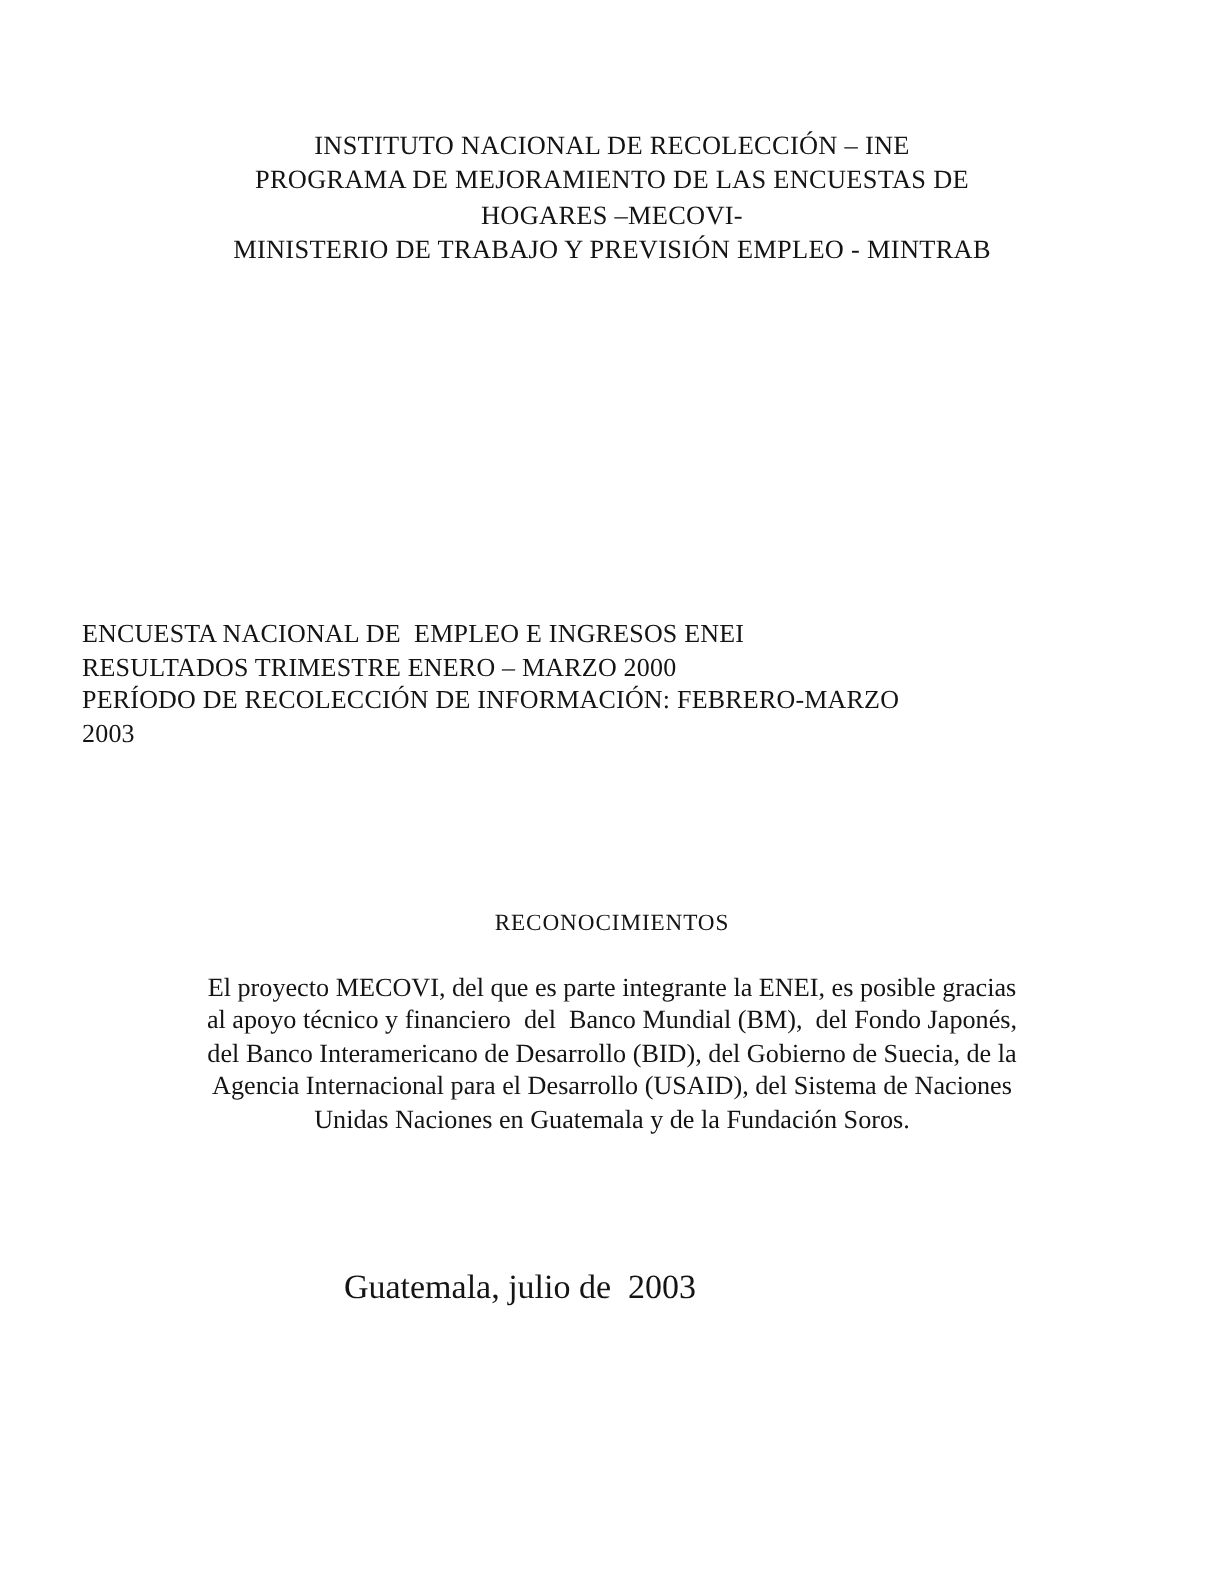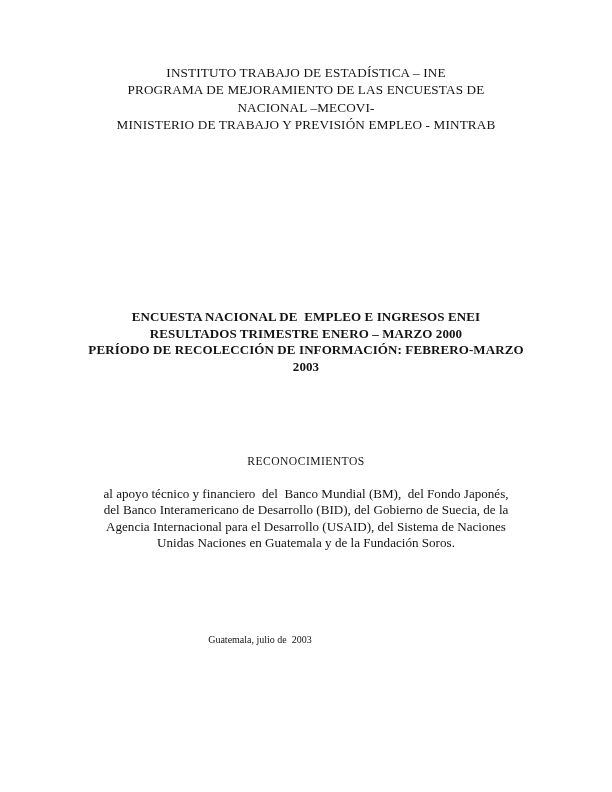--- a/index.html
+++ b/index.html
@@ -37,22 +37,21 @@
     white-space: pre;
   }
 
   
   .survey-title {
     position: absolute;
     top: 309px;
     left: 50%;
     transform: translateX(-50%);
     width: 530px;
-    text-align: center;
-    font-weight: bold;
+    text-align: left;
   }
   .survey-title .line {
     font-size: 13.0px;
     line-height: 16.6px;
     letter-spacing: 0.1px;
     white-space: pre;
   }
 
   
   .ack-heading {
@@ -78,46 +77,47 @@
     white-space: pre;
   }
 
   
   .imprint {
     position: absolute;
     top: 634px;
     left: 0;
     width: 520px;
     text-align: center;
-    font-size: 10px;
+    font-size: 17px;
     white-space: pre;
   }
 </style>
 </head>
 <body>
 
 <div class="page">
 
   <div class="masthead">
-    <div class="line">INSTITUTO TRABAJO DE ESTADÍSTICA – INE</div>
+    <div class="line">INSTITUTO NACIONAL DE RECOLECCIÓN – INE</div>
     <div class="line">PROGRAMA DE MEJORAMIENTO DE LAS ENCUESTAS DE</div>
-    <div class="line">NACIONAL –MECOVI-</div>
+    <div class="line">HOGARES –MECOVI-</div>
     <div class="line">MINISTERIO DE TRABAJO Y PREVISIÓN EMPLEO - MINTRAB</div>
   </div>
 
   <div class="survey-title">
     <div class="line">ENCUESTA NACIONAL DE  EMPLEO E INGRESOS ENEI</div>
     <div class="line">RESULTADOS TRIMESTRE ENERO – MARZO 2000</div>
     <div class="line">PERÍODO DE RECOLECCIÓN DE INFORMACIÓN: FEBRERO-MARZO</div>
     <div class="line">2003</div>
   </div>
 
   <div class="ack-heading">RECONOCIMIENTOS</div>
 
   <div class="ack-body">
+    <div class="line">El proyecto MECOVI, del que es parte integrante la ENEI, es posible gracias</div>
     <div class="line">al apoyo técnico y financiero  del  Banco Mundial (BM),  del Fondo Japonés,</div>
     <div class="line">del Banco Interamericano de Desarrollo (BID), del Gobierno de Suecia, de la</div>
     <div class="line">Agencia Internacional para el Desarrollo (USAID), del Sistema de Naciones</div>
     <div class="line">Unidas Naciones en Guatemala y de la Fundación Soros.</div>
   </div>
 
   <div class="imprint">Guatemala, julio de  2003</div>
 
 </div>
 

